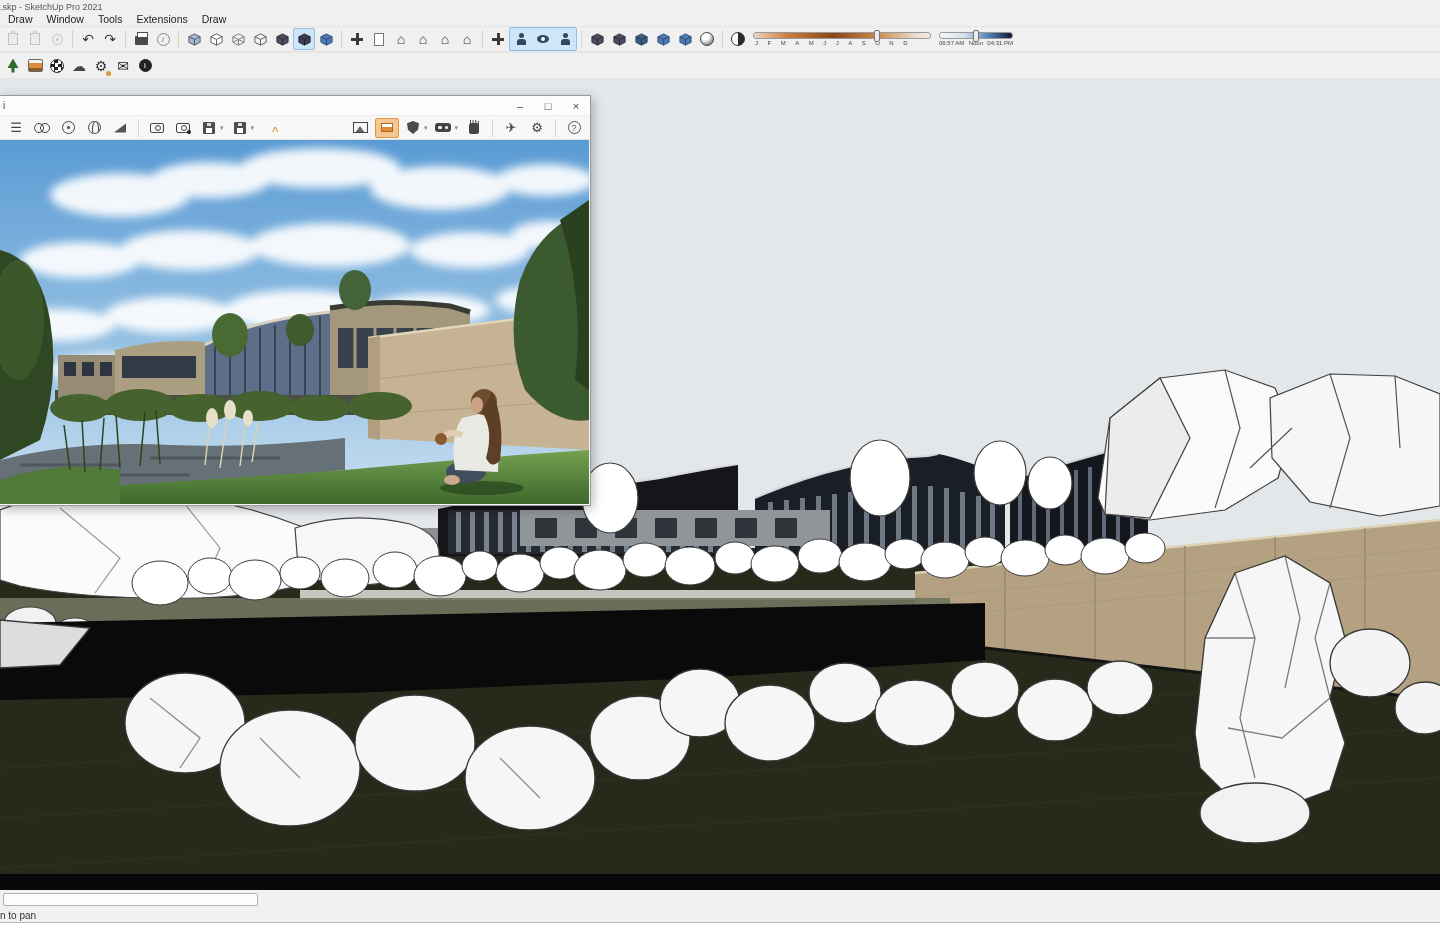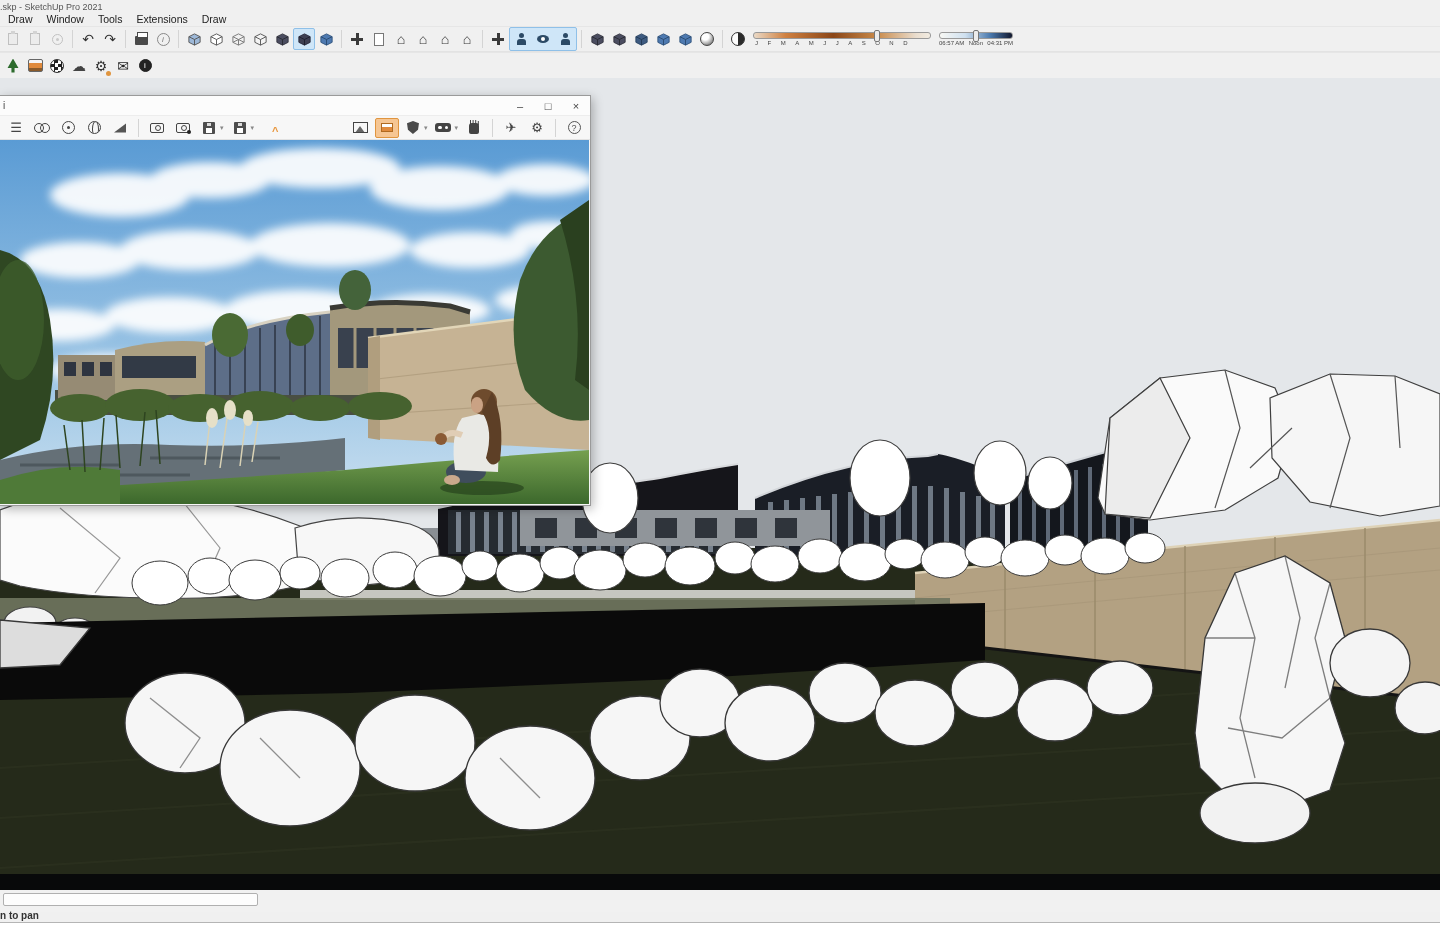--- a/index.html
+++ b/index.html
@@ -92,21 +92,21 @@
   .thumbscene { width:12px; height:9px; border:1px solid #b06a20; background:linear-gradient(180deg,#fdfdfd 0 40%, #e08a3c 40% 100%); }
   .shield { width:12px; height:13px; background:#4a4a4a; clip-path:polygon(50% 0,100% 18%,92% 68%,50% 100%,8% 68%,0 18%); }
   .vr { width:16px; height:9px; background:#444; border-radius:3px; position:relative; }
   .vr::before { content:""; position:absolute; left:3px; top:2.5px; width:3.5px; height:3.5px; background:#fff; border-radius:50%; }
   .vr::after { content:""; position:absolute; right:3px; top:2.5px; width:3.5px; height:3.5px; background:#fff; border-radius:50%; }
   .hand { width:10px; height:11px; background:#444; border-radius:3px 3px 2px 2px; position:relative; margin-top:2px; }
   .hand::before { content:""; position:absolute; left:0.5px; top:-3px; width:1.8px; height:4px; background:#444; box-shadow:2.6px 0 #444, 5.2px 0 #444, 7.8px 1px #444; }
   .qcirc { width:13px; height:13px; border:1.5px solid #555; border-radius:50%; display:flex; align-items:center; justify-content:center; font-size:9px; color:#555; }
 
   
-  .statusbar { position:absolute; left:0; top:890px; width:1440px; height:22px; background:#f1f1f1;font-weight:bold; }
+  .statusbar { position:absolute; left:0; top:890px; width:1440px; height:22px; background:#f1f1f1; }
   .progress-box { position:absolute; left:3px; top:3px; width:255px; height:13px; background:#fdfdfd; border:1px solid #b0b0b0; border-radius:2px; }
   .status-hint { position:absolute; left:0; top:20px; font-size:10px; color:#333; }
   .status-divider { position:absolute; left:0; top:32px; width:1440px; height:1px; background:#b5b5b5; }
   .status-white { position:absolute; left:0; top:33px; width:1440px; height:5px; background:#ffffff; }
 </style>
 </head>
 <body>
 
 <div class="titlebar">
   <span>.skp - SketchUp Pro 2021</span>

